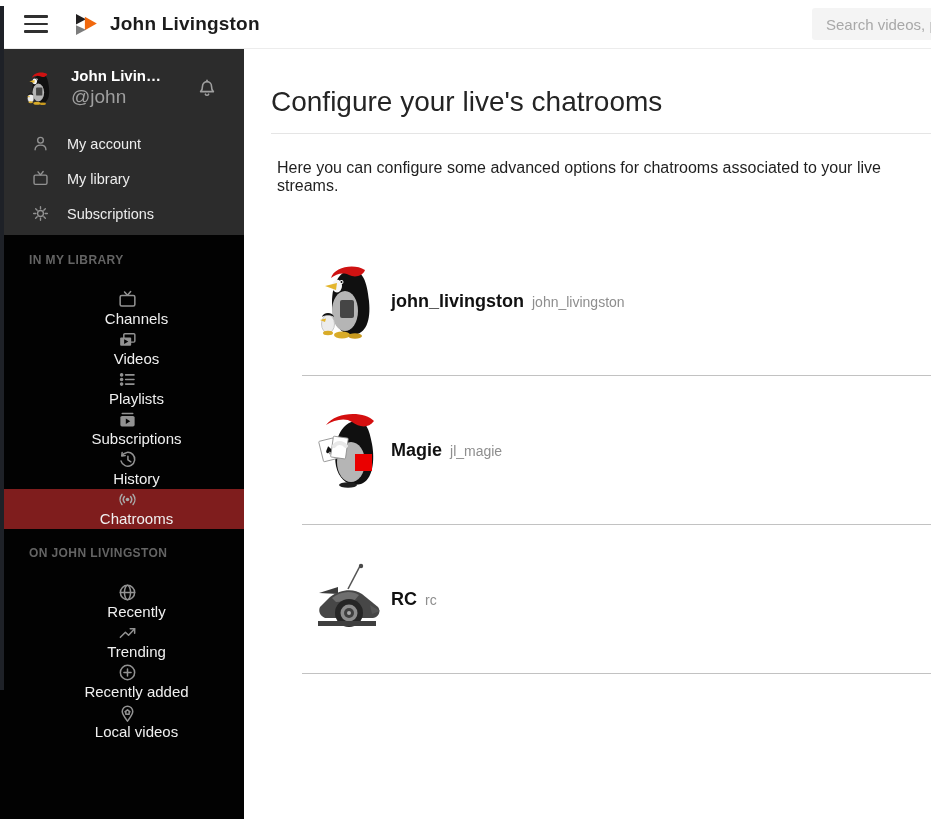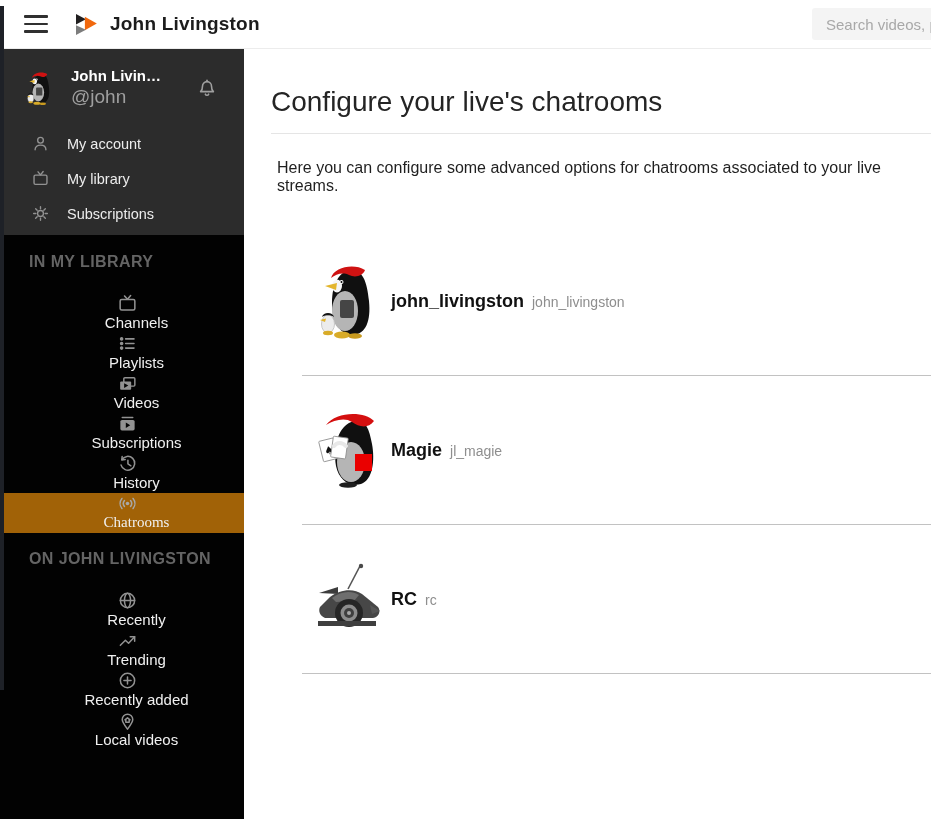--- a/index.html
+++ b/index.html
@@ -33,24 +33,24 @@
   .avatar-small{width:34px;height:34px;flex:0 0 34px;}
   .user-names{margin-left:13px;line-height:1.1;}
   .user-display-name{font-size:15px;font-weight:bold;color:#fff;max-width:98px;
     overflow:hidden;text-overflow:ellipsis;white-space:nowrap;}
   .user-handle{font-size:19px;color:#9f9f9f;margin-top:3px;}
   .bell-btn{margin-left:auto;margin-right:26px;background:none;border:none;padding:0;cursor:pointer;line-height:0;}
   .acct-item{display:flex;align-items:center;height:35px;padding-left:31px;cursor:pointer;}
   .acct-item .mi-icon{width:19px;height:19px;flex:0 0 19px;margin-right:17px;line-height:0;}
   .acct-item .mi-label{font-size:14.5px;color:#ededed;}
   .menu-section{padding-top:18px;}
-  .section-title{padding-left:29px;font-size:16px;font-weight:bold;color:#646464;
+  .section-title{padding-left:29px;font-size:12px;font-weight:bold;color:#646464;
     letter-spacing:.4px;margin-bottom:22px;}
   .menu-item{display:flex;align-items:center;height:40px;padding-left:29px;cursor:pointer;flex-direction:column;}
-  .menu-item.active{background:#a16207;font-family:Liberation Serif, serif;}
+  .menu-item.active{background:#7f1d1d;}
   .menu-item .mi-icon{width:21px;height:21px;flex:0 0 21px;margin-right:18px;line-height:0;}
   .menu-item .mi-label{font-size:15px;color:#f0f0f0;}
   svg.stroke-ic{stroke:#929292;fill:none;stroke-width:1.45;stroke-linecap:round;stroke-linejoin:round;}
   
   .main{position:absolute;left:244px;top:48px;width:687px;height:771px;background:#fff;
     padding-left:27px;box-sizing:border-box;}
   .page-title{margin:38px 0 0;font-size:28px;font-weight:400;color:#242424;}
   .title-rule{border:none;border-top:1px solid #e5e5e5;margin:15px 0 0;width:660px;}
   .para{font-size:16px;color:#1f1f1f;margin:6px;}
   .para-1{margin-top:25px;}
@@ -184,42 +184,42 @@
       <span class="mi-icon">
         <svg class="stroke-ic" width="21" height="21" viewBox="0 0 20 20">
           <rect x="3" y="6.2" width="14" height="10" rx="1.5"></rect>
           <path d="M7.2,2.8 L10,6 L13,2.4"></path>
         </svg>
       </span>
       <span class="mi-label">Channels</span>
     </div>
     <div class="menu-item">
       <span class="mi-icon">
+        <svg width="21" height="21" viewBox="0 0 20 20">
+          <rect x="6.5" y="4.5" width="10.5" height="8" rx="1" fill="none" stroke="#929292" stroke-width="1.4"></rect>
+          <rect x="3" y="8" width="10.5" height="8" rx="1" fill="#929292"></rect>
+          <polygon points="6.8,9.7 10.8,12 6.8,14.3" fill="#050505"></polygon>
+        </svg>
+      </span>
+      <span class="mi-label">Videos</span>
+    </div>
+    <div class="menu-item">
+      <span class="mi-icon">
         <svg class="stroke-ic" width="21" height="21" viewBox="0 0 20 20">
           <circle cx="4.4" cy="5.6" r="1" fill="#929292"></circle>
           <circle cx="4.4" cy="10" r="1" fill="#929292"></circle>
           <circle cx="4.4" cy="14.4" r="1" fill="#929292"></circle>
           <path d="M8.2,5.6 h8 M8.2,10 h8 M8.2,14.4 h8"></path>
         </svg>
       </span>
       <span class="mi-label">Playlists</span>
     </div>
     <div class="menu-item">
       <span class="mi-icon">
         <svg width="21" height="21" viewBox="0 0 20 20">
-          <rect x="6.5" y="4.5" width="10.5" height="8" rx="1" fill="none" stroke="#929292" stroke-width="1.4"></rect>
-          <rect x="3" y="8" width="10.5" height="8" rx="1" fill="#929292"></rect>
-          <polygon points="6.8,9.7 10.8,12 6.8,14.3" fill="#050505"></polygon>
-        </svg>
-      </span>
-      <span class="mi-label">Videos</span>
-    </div>
-    <div class="menu-item">
-      <span class="mi-icon">
-        <svg width="21" height="21" viewBox="0 0 20 20">
           <path d="M5,4.2 h10" stroke="#929292" stroke-width="1.4" stroke-linecap="round"></path>
           <rect x="3.2" y="6.6" width="13.6" height="10" rx="1.6" fill="#929292"></rect>
           <polygon points="8.4,9 12.6,11.6 8.4,14.2" fill="#050505"></polygon>
         </svg>
       </span>
       <span class="mi-label">Subscriptions</span>
     </div>
     <div class="menu-item">
       <span class="mi-icon">
         <svg class="stroke-ic" width="21" height="21" viewBox="0 0 20 20">

